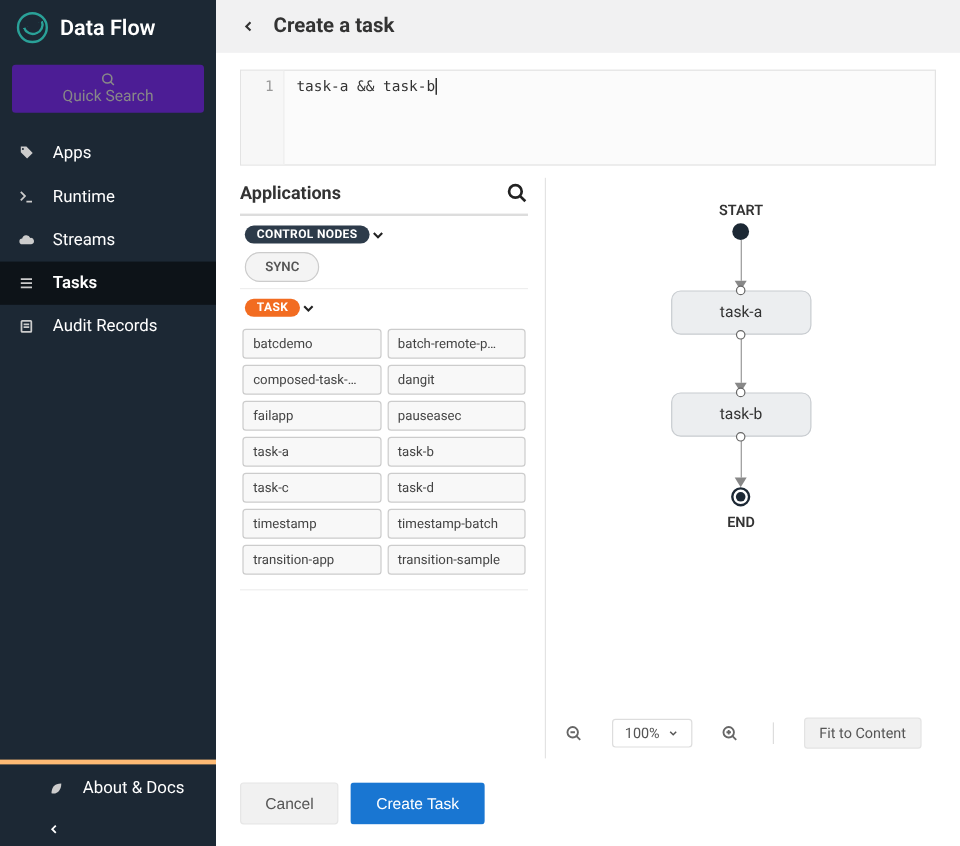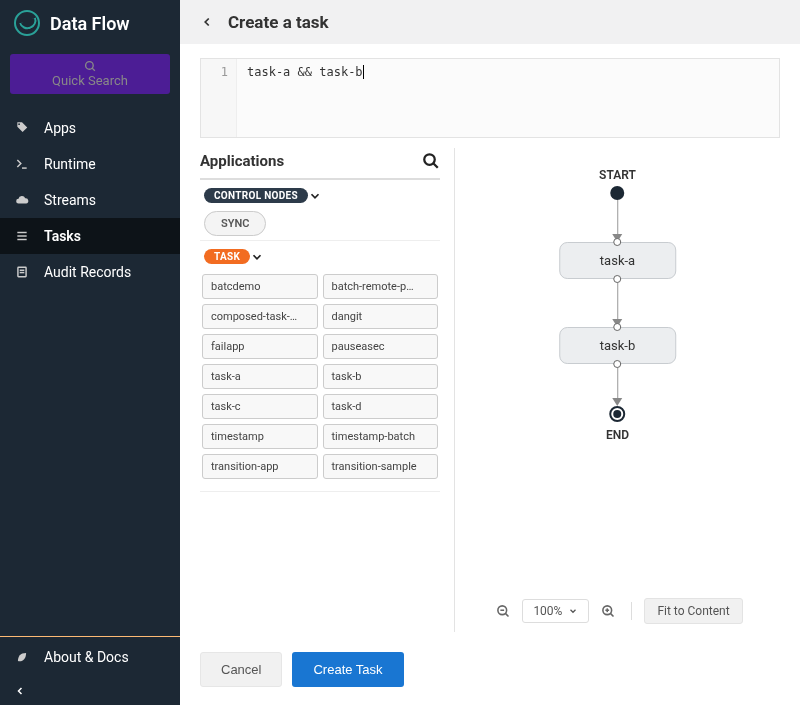--- a/index.html
+++ b/index.html
@@ -10,21 +10,21 @@
 .sidebar { width: 180px; background: #1c2834; color: #fff; display: flex; flex-direction: column; }
 .brand { display: flex; align-items: center; padding: 10px 14px; gap: 10px; }
 .brand-icon { width: 26px; height: 26px; border: 2.5px solid #2aa198; border-radius: 50%; position: relative; }
 .brand-icon::after { content: ""; position: absolute; width: 14px; height: 7px; border: 2px solid #2aa198; border-top: none; border-radius: 0 0 14px 14px; left: 4px; top: 8px; transform: rotate(-20deg); }
 .brand-text { font-size: 18px; font-weight: 600; }
 .search { margin: 8px 10px; background: #4c1d95; border-radius: 3px; display: flex; align-items: center; padding: 6px 10px; gap: 0; color: #888; flex-direction: column; }
 .nav { list-style: none; margin-top: 8px; flex: 1; }
 .nav li { display: flex; align-items: center; gap: 14px; padding: 10px 14px; cursor: pointer; font-size: 14px; }
 .nav li.active { background: #0d1318; font-weight: 600; }
 .nav-icon { width: 16px; display: inline-flex; justify-content: center; color: #ccc; }
-.sidebar-footer { border-top: 1px solid #fdba74; }
+.sidebar-footer { border-top: 4px solid #fdba74; padding-left: 25px; }
 .sidebar-footer .item { display: flex; align-items: center; gap: 14px; padding: 12px 14px; cursor: pointer; font-size: 14px; }
 .collapse { padding: 8px 14px; cursor: pointer; }
 
 
 .main { flex: 1; display: flex; flex-direction: column; background: #fff; }
 .topbar { background: #f1f1f2; padding: 12px 20px; display: flex; align-items: center; gap: 14px; }
 .topbar .back { font-size: 16px; font-weight: 700; cursor: pointer; }
 .topbar h1 { font-size: 17px; font-weight: 700; }
 
 .content { flex: 1; display: flex; flex-direction: column; overflow: hidden; }
@@ -56,21 +56,21 @@
 .dot-end::after { content: ""; width: 8px; height: 8px; background: #1c2834; border-radius: 50%; }
 .edge { display: flex; flex-direction: column; align-items: center; }
 .line { width: 1.5px; background: #999; }
 .line.short { height: 34px; }
 .line.mid { height: 40px; }
 .arrowhead { width: 0; height: 0; border-left: 5px solid transparent; border-right: 5px solid transparent; border-top: 8px solid #888; }
 .port { width: 8px; height: 8px; border: 1.5px solid #666; background: #fff; border-radius: 50%; margin: -4px 0; z-index: 1; }
 .node { background: #eceef0; border: 1px solid #c8ccd0; border-radius: 8px; padding: 10px 40px; font-size: 13px; color: #333; margin: 0; }
 .end-label { margin-top: 6px; font-size: 12px; font-weight: 600; }
 
-.canvas-tools { display: flex; align-items: center; gap: 8px; padding: 8px 12px; justify-content: center; color: #555; }
+.canvas-tools { display: flex; align-items: center; gap: 8px; padding: 8px 12px; justify-content: space-between; color: #555; }
 .zoom-val { border: 1px solid #ddd; padding: 4px 10px; border-radius: 3px; display: flex; align-items: center; gap: 6px; font-size: 12px; cursor: pointer; }
 .tool-btn { width: 22px; height: 22px; display: inline-flex; align-items: center; justify-content: center; cursor: pointer; color: #666; }
 .divider { width: 1px; height: 18px; background: #ddd; margin: 0 4px; }
 .fit-btn { background: #f1f1f1; border: 1px solid #e3e3e3; padding: 5px 12px; border-radius: 3px; font-size: 12px; cursor: pointer; }
 
 .footer { padding: 12px 20px 18px; display: flex; gap: 10px; }
 .btn { padding: 9px 20px; border-radius: 3px; font-size: 13px; cursor: pointer; border: 1px solid transparent; }
 .btn-secondary { background: #f1f1f1; border-color: #e6e6e6; color: #555; }
 .btn-primary { background: #1976d2; color: #fff; }
 

